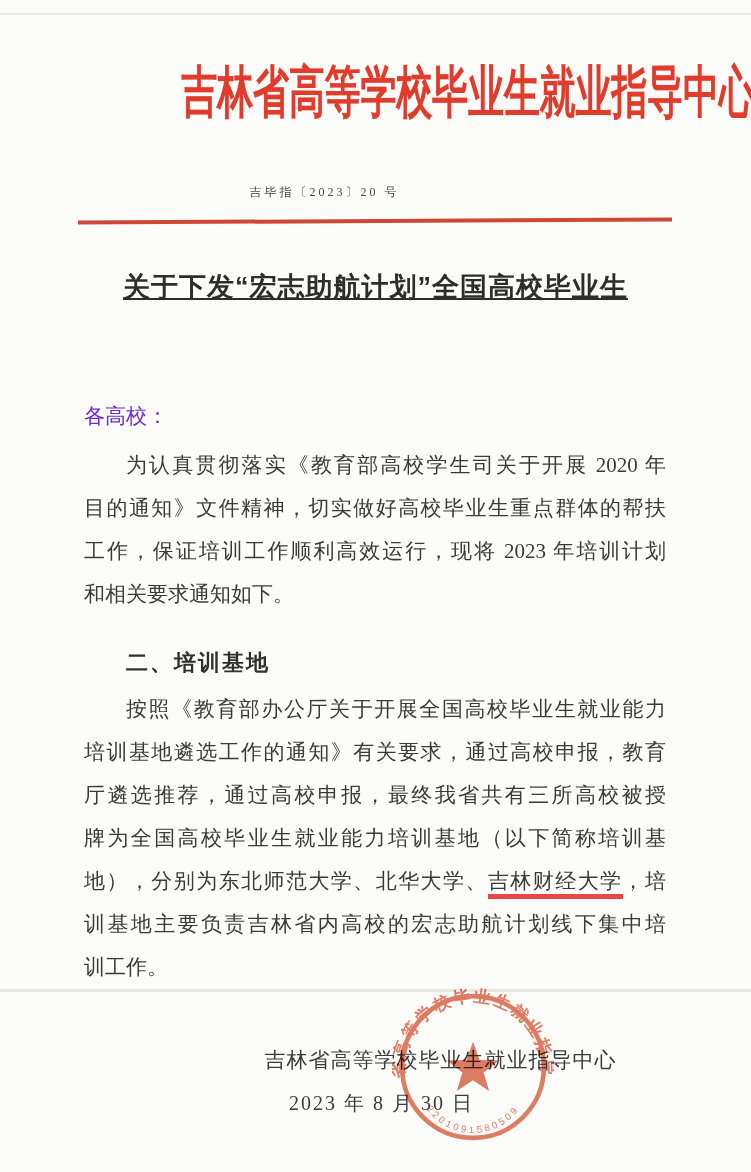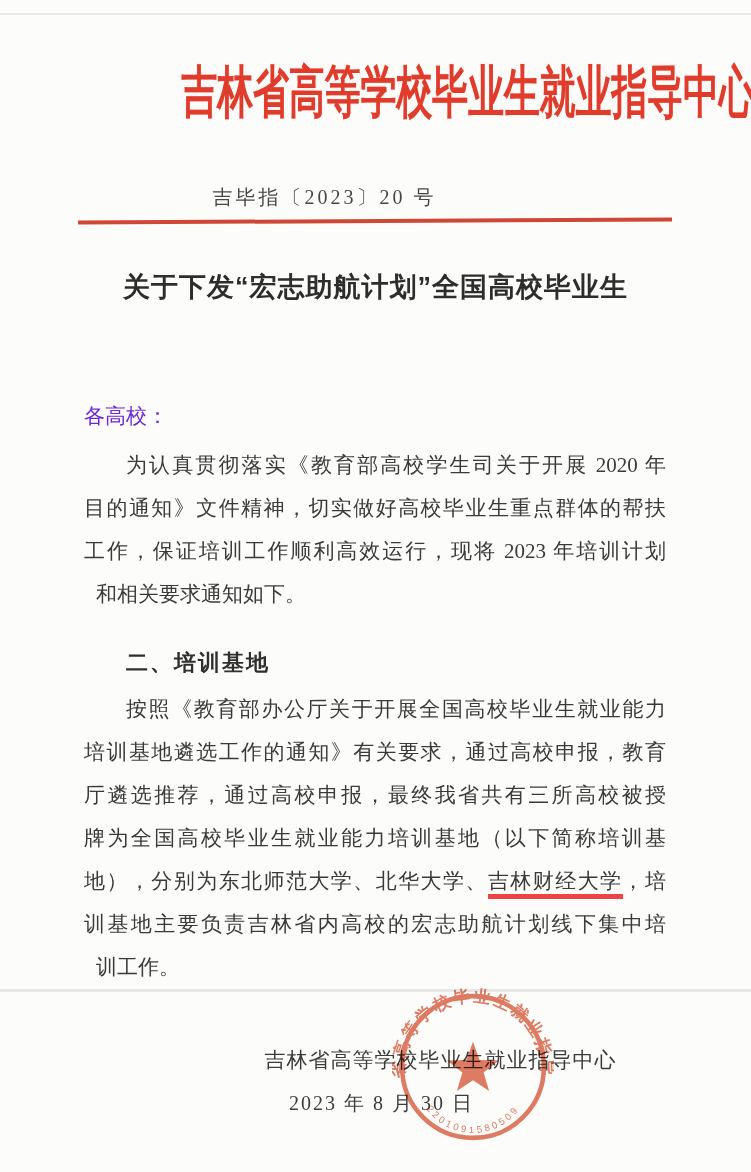--- a/index.html
+++ b/index.html
@@ -20,46 +20,47 @@
   .masthead .inner{
     display:inline-block;
     font-size:56px;line-height:92px;font-weight:bold;
     color:#e03b2b;
     transform:scaleX(0.64);transform-origin:center;
     text-shadow:0 0 1px rgba(224,59,43,.45);
     letter-spacing:0px;
   }
   .doc-number{
     position:absolute;top:184px;left:0;width:649px;
-    text-align:center;font-size:20px;color:#474745;letter-spacing:3px;
+    text-align:center;font-size:12px;color:#474745;letter-spacing:3px;
   }
   .red-rule{
     position:absolute;top:219px;left:78px;width:594px;height:4px;
     background:#cf4737;transform:rotate(-0.3deg);
   }
   .doc-title{
     position:absolute;top:264px;left:0;width:751px;
     text-align:center;
     font-family:"Liberation Sans","DejaVu Sans",sans-serif;
     font-weight:bold;font-size:27px;line-height:46px;color:#2d2d2b;
     letter-spacing:1px;
+    text-decoration:underline;
   }
   .salutation{
     position:absolute;top:402px;left:84px;font-size:21px;color:#6d28d9;
   }
   .body-block{position:absolute;left:84px;width:582px;font-size:21px;color:#3a3a38;}
   .para1{top:444px;}
   .para2{top:688px;}
   .line{
     height:43px;line-height:43px;
     text-align:justify;text-align-last:justify;
     white-space:nowrap;
   }
   .line.indent{padding-left:42px;}
-  .line.tail{text-align-last:left;margin-left:12px;}
+  .line.tail{text-align-last:left;}
   .section-heading{
     position:absolute;top:648px;left:84px;width:582px;
     font-family:"Liberation Sans","DejaVu Sans",sans-serif;
     font-weight:bold;font-size:22px;color:#2f2f2d;
     padding-left:42px;box-sizing:border-box;letter-spacing:2px;
   }
   .underlined{border-bottom:5px solid #ef4444;padding-bottom:1px;}
   .signature{
     position:absolute;top:1046px;left:0;width:751px;z-index:2;
     text-align:center;font-size:21px;color:#3b3b39;letter-spacing:1px;

